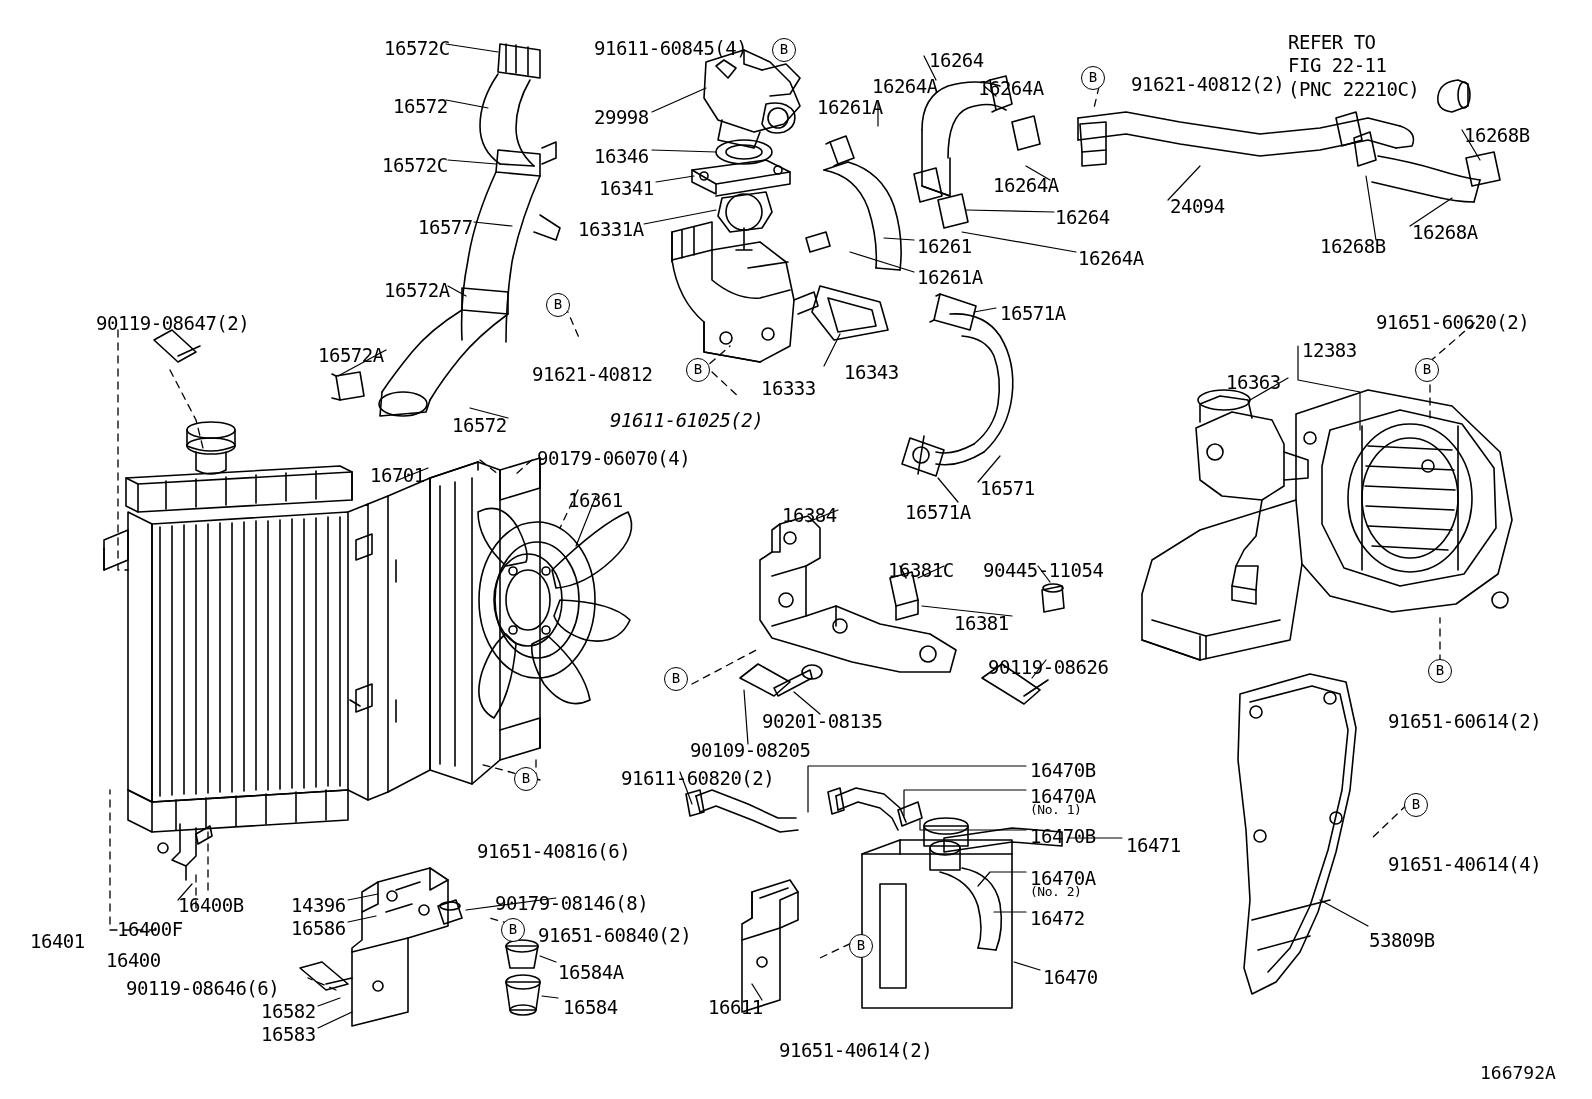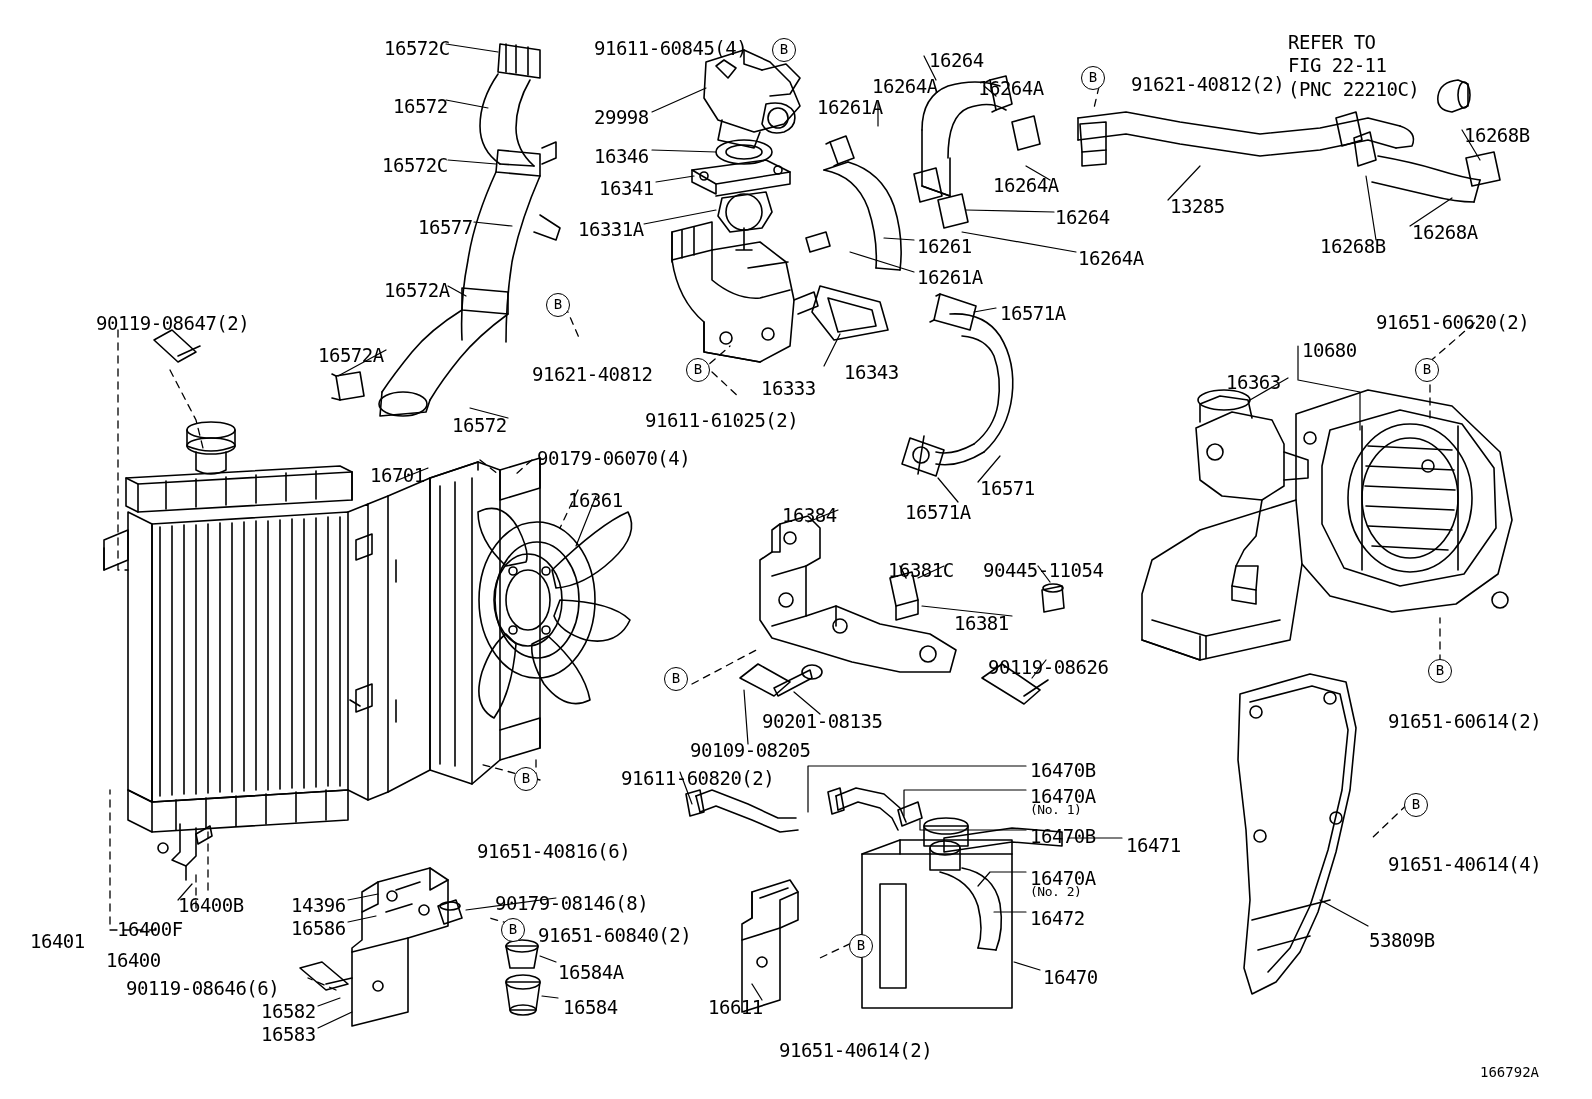--- a/index.html
+++ b/index.html
@@ -23,21 +23,21 @@
     line-height: 21px;
     color: #000;
     white-space: pre;
     letter-spacing: -0.5px;
   }
   .label.small {
     font-size: 13px;
     line-height: 14px;
   }
   .label.diagcode {
-    font-size: 14px;
+    font-size: 18px;
     letter-spacing: 0px;
   }
   .svg-layer {
     position: absolute;
     left: 0;
     top: 0;
     width: 1592px;
     height: 1099px;
   }
   .bmark {
@@ -495,41 +495,41 @@
   <div class="label" style="left:96px; top:313px;">90119-08647(2)</div>
   <div class="label" style="left:318px; top:345px;">16572A</div>
   <div class="label" style="left:532px; top:355px;margin-top:9px;">91621-40812</div>
   <div class="label" style="left:452px; top:415px;">16572</div>
   <div class="label" style="left:594px; top:38px;">91611-60845(4)</div>
   <div class="label" style="left:594px; top:107px;">29998</div>
   <div class="label" style="left:594px; top:146px;">16346</div>
   <div class="label" style="left:599px; top:178px;">16341</div>
   <div class="label" style="left:578px; top:219px;">16331A</div>
   <div class="label" style="left:761px; top:378px;">16333</div>
-  <div class="label" style="left:645px; top:410px;">91611-61025(2)</div>
+  <div class="label" style="left:610px; top:410px;font-style:italic;">91611-61025(2)</div>
   <div class="label" style="left:844px; top:362px;">16343</div>
   <div class="label" style="left:817px; top:97px;">16261A</div>
   <div class="label" style="left:872px; top:76px;">16264A</div>
   <div class="label" style="left:978px; top:78px;">16264A</div>
   <div class="label" style="left:929px; top:50px;">16264</div>
   <div class="label" style="left:993px; top:175px;">16264A</div>
   <div class="label" style="left:1055px; top:207px;">16264</div>
   <div class="label" style="left:1078px; top:248px;">16264A</div>
   <div class="label" style="left:917px; top:236px;">16261</div>
   <div class="label" style="left:917px; top:267px;">16261A</div>
   <div class="label" style="left:1000px; top:303px;">16571A</div>
   <div class="label" style="left:980px; top:478px;">16571</div>
   <div class="label" style="left:905px; top:502px;">16571A</div>
   <div class="label" style="left:1131px; top:74px;">91621-40812(2)</div>
-  <div class="label" style="left:1170px; top:196px;">13285</div>
+  <div class="label" style="left:1170px; top:196px;">24094</div>
   <div class="label" style="left:1464px; top:125px;">16268B</div>
   <div class="label" style="left:1320px; top:236px;">16268B</div>
   <div class="label" style="left:1412px; top:222px;">16268A</div>
   <div class="label" style="left:1376px; top:312px;">91651-60620(2)</div>
-  <div class="label" style="left:1302px; top:340px;">10680</div>
+  <div class="label" style="left:1302px; top:340px;">12383</div>
   <div class="label" style="left:1226px; top:372px;">16363</div>
   <div class="label" style="left:1388px; top:711px;">91651-60614(2)</div>
   <div class="label" style="left:1388px; top:854px;">91651-40614(4)</div>
   <div class="label" style="left:1369px; top:930px;">53809B</div>
   <div class="label" style="left:370px; top:465px;">16701</div>
   <div class="label" style="left:537px; top:448px;">90179-06070(4)</div>
   <div class="label" style="left:568px; top:490px;">16361</div>
   <div class="label" style="left:782px; top:505px;">16384</div>
   <div class="label" style="left:888px; top:560px;">16381C</div>
   <div class="label" style="left:983px; top:560px;">90445-11054</div>

